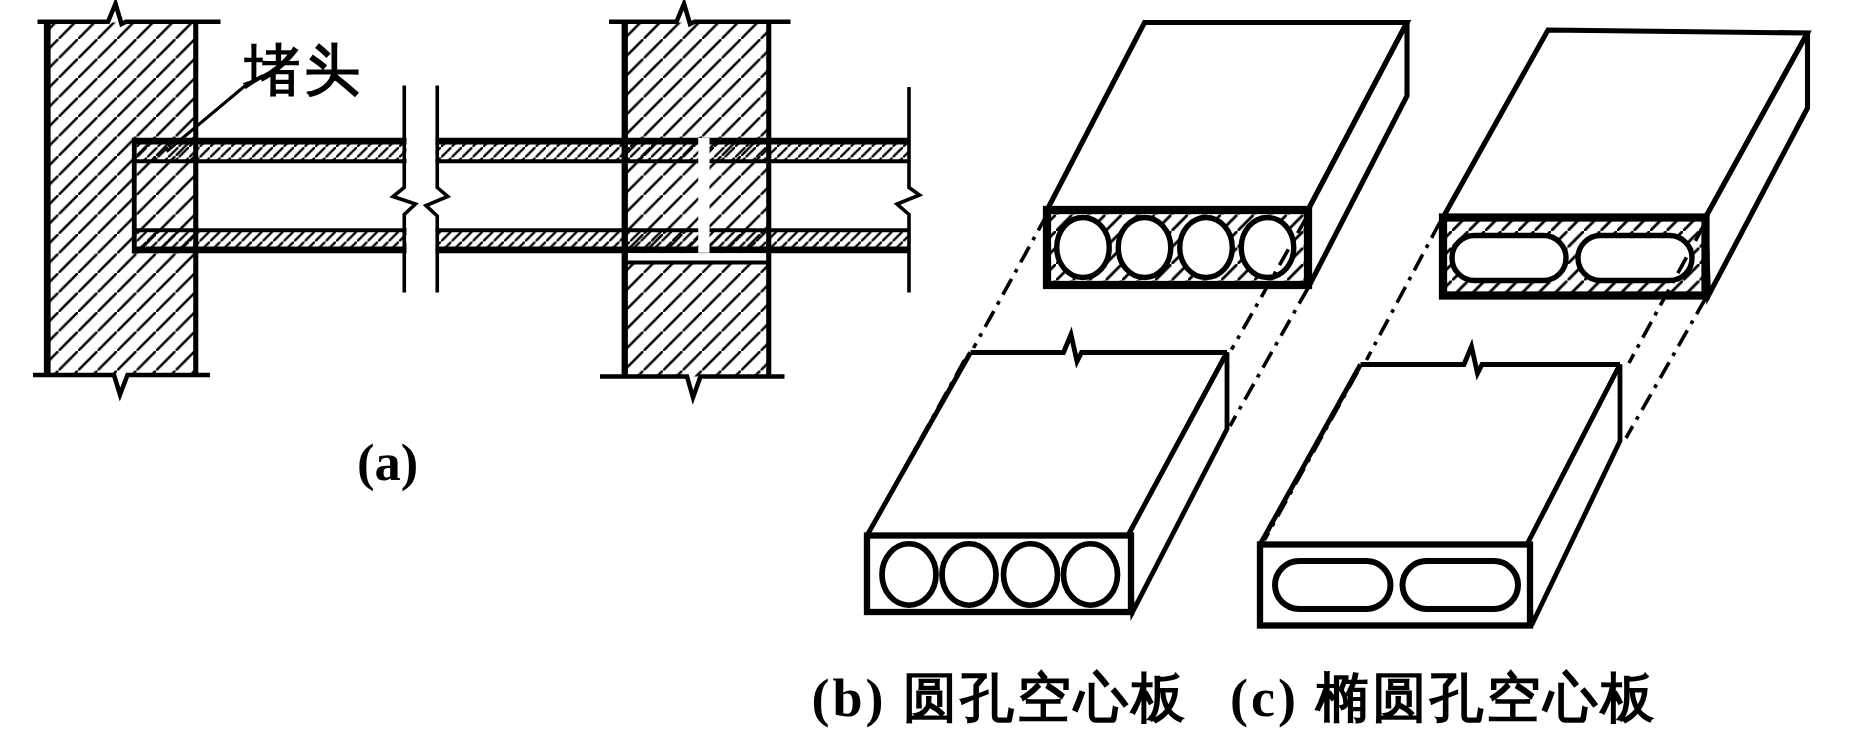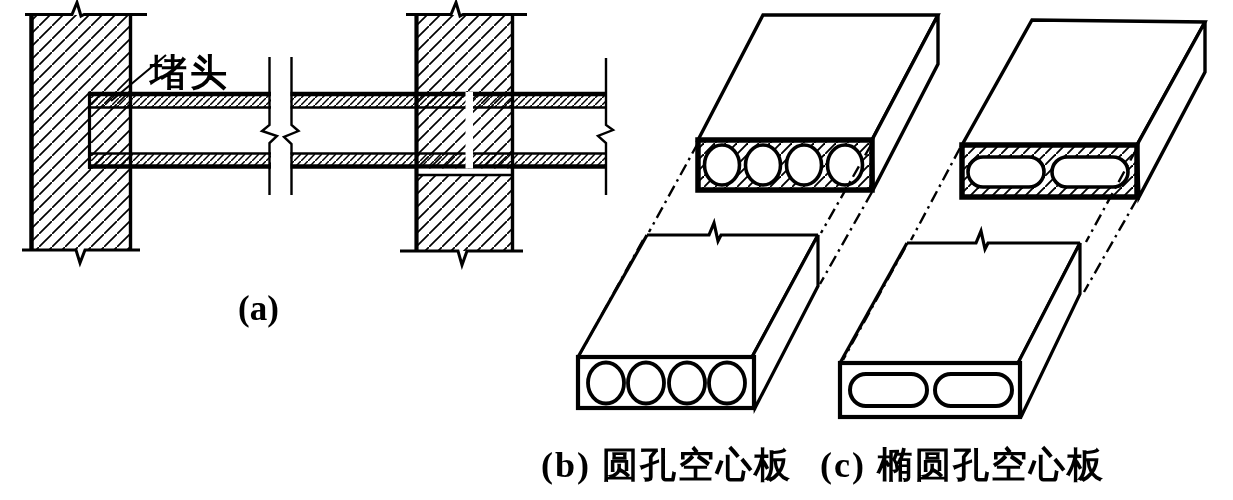--- a/index.html
+++ b/index.html
@@ -11,21 +11,21 @@
     overflow:hidden;
   }
   .figure svg{position:absolute;left:0;top:0;}
   .lbl{
     position:absolute;
     color:#000;
     font-weight:bold;
     white-space:nowrap;
     line-height:1.1;
   }
-  .lbl-plug{left:150px;top:28px;font-size:37px;letter-spacing:3px;margin-top:25px;}
+  .lbl-plug{left:163px;top:28px;font-size:37px;letter-spacing:3px;}
   .lbl-a{left:238px;top:290px;font-size:35px;}
   .lbl-b{left:541px;top:446px;font-size:36px;letter-spacing:2px;}
   .lbl-c{left:820px;top:446px;font-size:36px;letter-spacing:2px;}
 </style>
 </head>
 <body>
 
 <div class="figure">
 
   <svg width="1233" height="500" viewBox="0 0 1233 500">

